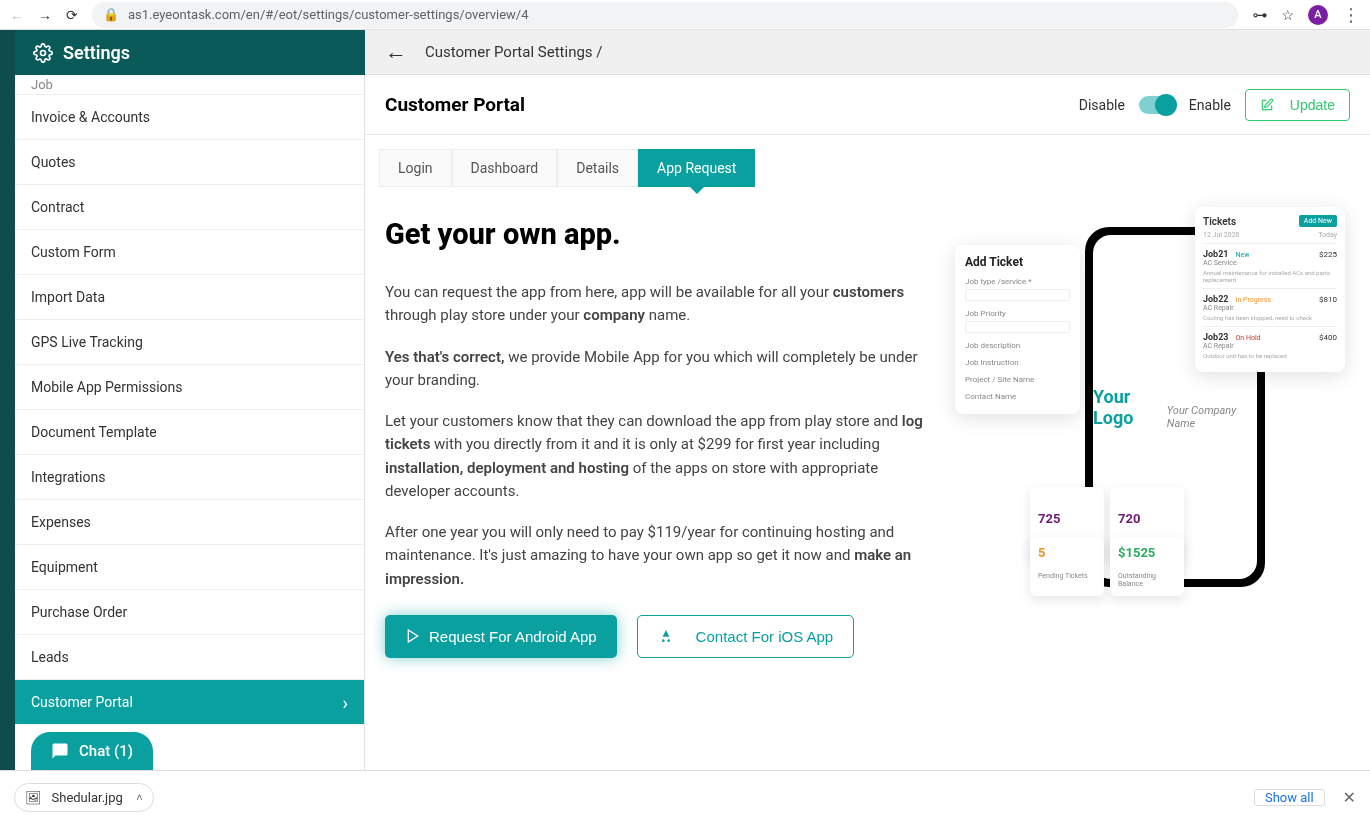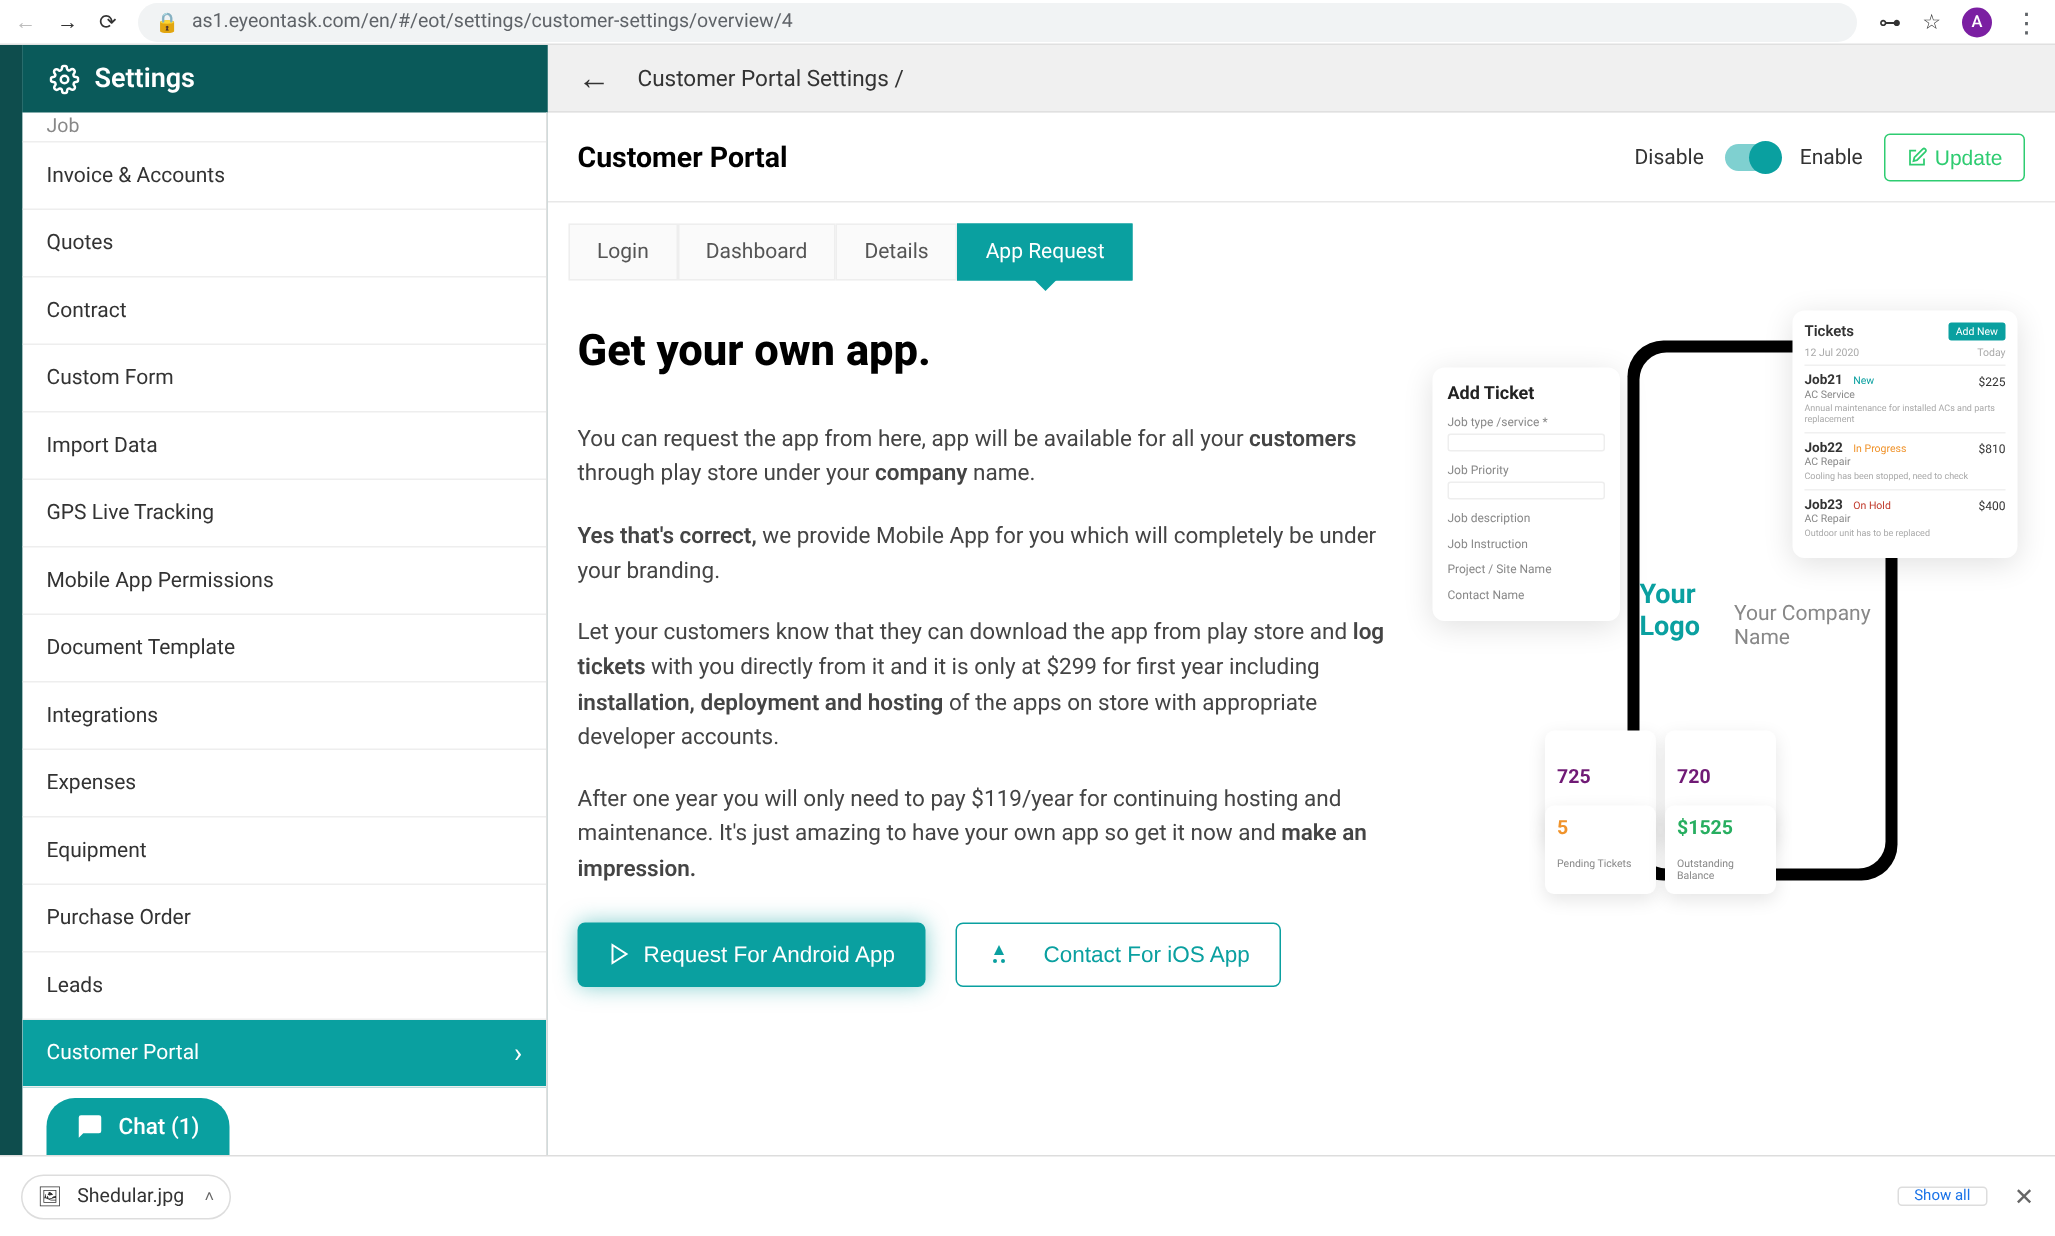--- a/index.html
+++ b/index.html
@@ -29,41 +29,41 @@
   .top-bar { height: 45px; background: #f0f0f0; display: flex; align-items: center; padding: 0 20px; gap: 18px; border-bottom:1px solid #e0e0e0;}
   .back-arrow { font-size: 22px; cursor:pointer; color:#333;}
   .breadcrumb { font-size: 15px; color: #333; }
 
   .page-header { height: 60px; display:flex; align-items:center; padding:0 20px; border-bottom:1px solid #e8e8e8;}
   .page-title { font-size: 19px; font-weight: 700; color:#000;}
   .header-right { margin-left:auto; display:flex; align-items:center; gap:14px;}
   .toggle-label { font-size:14px; color:#333;}
   .toggle { width:36px; height:18px; border-radius:9px; background:#7fd0d0; position:relative; cursor:pointer;}
   .toggle::after { content:""; position:absolute; right:-2px; top:-2px; width:22px; height:22px; border-radius:50%; background:#0aa0a0;}
-  .update-btn { border:1px solid #2ecc71; color:#2ecc71; background:#fff; padding:7px 14px; border-radius:4px; display:flex; align-items:center; gap:5px; font-size:14px; cursor:pointer;text-align:right;}
+  .update-btn { border:1px solid #2ecc71; color:#2ecc71; background:#fff; padding:7px 14px; border-radius:4px; display:flex; align-items:center; gap:16px; font-size:14px; cursor:pointer;text-align:right;}
 
   .tabs { display:flex; padding:14px 6px 0 14px; gap:0;}
   .tab { padding:10px 18px; background:#fafafa; border:1px solid #eee; color:#555; font-size:14px; cursor:pointer; position:relative;}
   .tab.active { background:#0aa0a0; color:#fff; border-color:#0aa0a0;}
   .tab.active::after { content:""; position:absolute; bottom:-8px; left:50%; transform:translateX(-50%); border-left:8px solid transparent; border-right:8px solid transparent; border-top:8px solid #0aa0a0;}
 
   .content { flex:1; display:flex; padding:30px 20px; gap:20px; overflow:auto;}
   .left-col { flex: 0 0 545px; }
   h1.headline { font-size: 29px; font-weight:800; color:#000; margin-bottom:30px;}
   .para { font-size:15px; color:#444; line-height:1.55; margin-bottom:18px;}
   .para b { font-weight:600; }
   .cta-row { display:flex; gap:20px; margin-top:24px;}
   .cta-primary { background:#0aa0a0; color:#fff; border:none; padding:12px 20px; border-radius:5px; font-size:15px; display:flex; align-items:center; gap:8px; cursor:pointer; box-shadow:0 0 14px rgba(10,160,160,0.5);}
   .cta-secondary { background:#fff; color:#0aa0a0; border:1px solid #0aa0a0; padding:12px 20px; border-radius:5px; font-size:15px; display:flex; align-items:center; gap:22px; cursor:pointer;}
 
   .right-col { flex:1; position:relative; padding-top:10px;}
   .phone { position:absolute; left:135px; top:10px; width:180px; height:360px; background:#000; border-radius:24px; padding:8px;}
   .phone-screen { width:100%; height:100%; background:#fff; border-radius:18px; display:flex; flex-direction:row; align-items:center; justify-content:center;}
   .phone-logo { color:#0aa0a0; font-weight:700; font-size:18px;}
-  .phone-sub { font-size:14px; color:#888; margin-top:20px;}
+  .phone-sub { font-size:11px; color:#888; margin-top:20px;font-style:italic;}
 
   .card { position:absolute; background:#fff; border-radius:8px; box-shadow:0 4px 20px rgba(0,0,0,0.12); font-size:9px;}
   .card-addticket { left:5px; top:28px; width:125px; padding:10px;}
   .card-addticket .ct-title { font-size:12px; font-weight:700; color:#222; margin-bottom:6px;}
   .ct-field { color:#888; margin:8px 0 3px; font-size:8px;}
   .ct-box { height:12px; border:1px solid #eee; border-radius:2px;}
 
   .card-tickets { right:5px; top:-10px; width:150px; padding:8px;}
   .ct-hdr { display:flex; justify-content:space-between; align-items:center;}
   .ct-hdr .t { font-size:10px; font-weight:600;}
@@ -86,21 +86,21 @@
   .stat .lbl { font-size:7px; color:#888; margin-top:12px;}
   .blue { color:#701a75;margin-top:16px;}
   .orange { color:#f0932b;}
   .green { color:#27ae60;}
 
   
   .download-bar { position:absolute; bottom:0; left:0; right:0; height:54px; background:#fff; border-top:1px solid #ddd; display:flex; align-items:center; padding:0 14px;}
   .dl-item { display:flex; align-items:center; gap:10px; border:1px solid #ddd; border-radius:18px; padding:6px 30px 6px 10px; font-size:13px; color:#333; position:relative;}
   .dl-item .chev { position:absolute; right:10px; font-size:11px; color:#666;}
   .dl-right { margin-left:auto; display:flex; align-items:center; gap:18px;}
-  .show-all { color:#1a73e8; border:1px solid #ddd; padding:0 10px; border-radius:3px; cursor:pointer; font-size:10px;}
+  .show-all { color:#1a73e8; border:1px solid #ddd; padding:0 10px; border-radius:3px; cursor:pointer; font-size:13px;}
   .dl-close { font-size:16px; color:#666; cursor:pointer;}
 </style>
 </head>
 <body>
 
 <div class="browser-bar">
   <span style="color:#bdbdbd;">←</span>
   <span>→</span>
   <span>⟳</span>
   <div class="url-bar">

